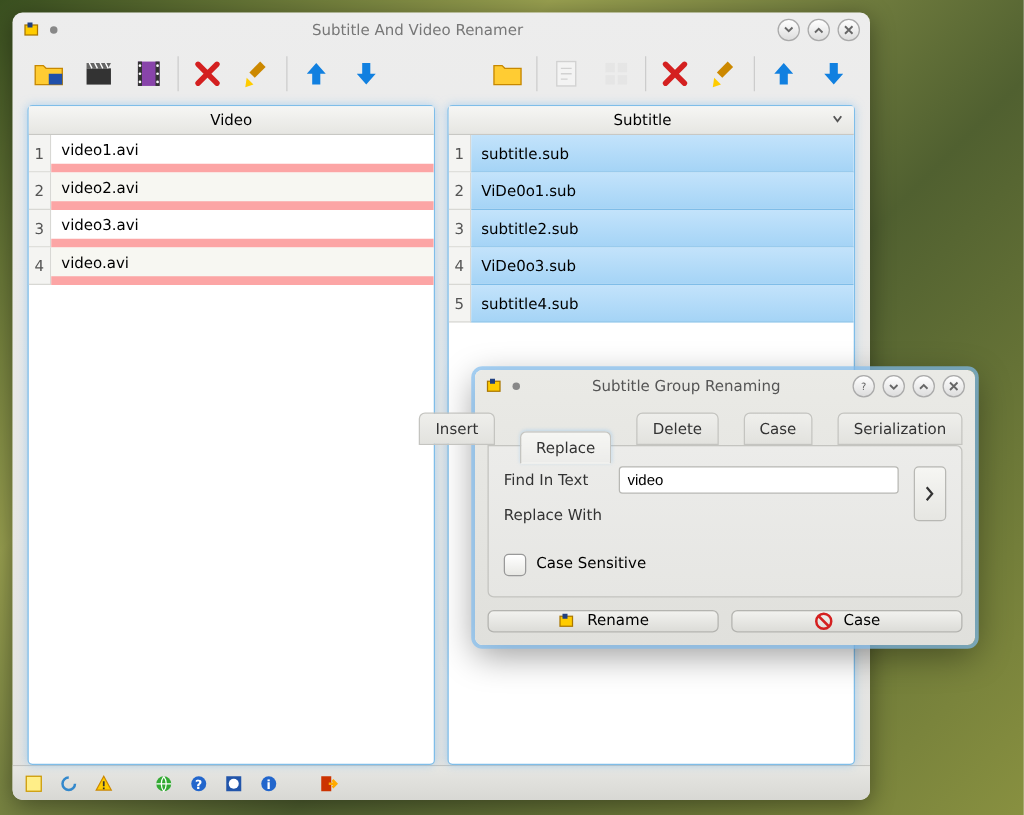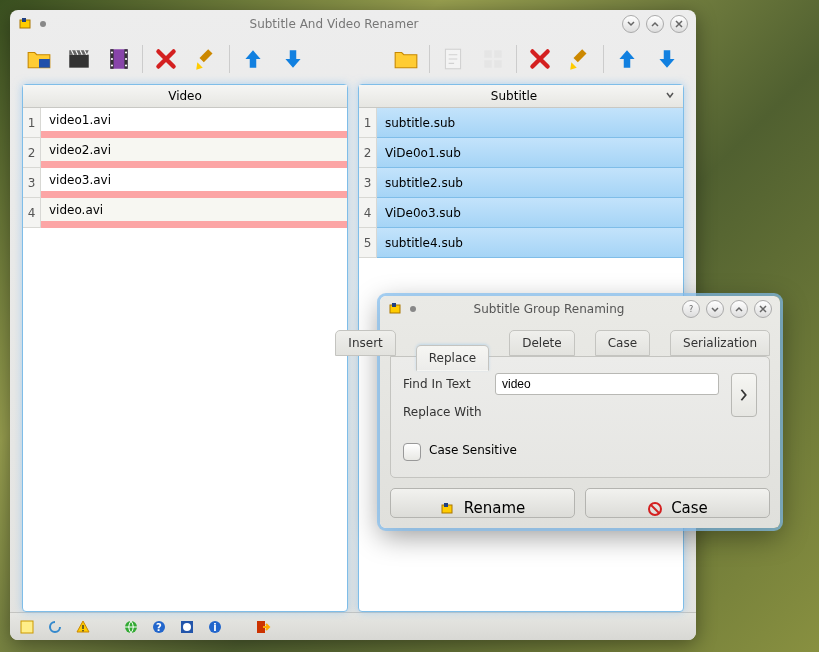--- a/index.html
+++ b/index.html
@@ -177,26 +177,26 @@
 .form-grid { display: flex; gap: 12px; }
 .form-col { flex: 1; }
 .check-row { display: flex; align-items: flex-start; gap: 8px; margin-top: 14px; }
 .checkbox {
   width: 18px; height: 18px;
   border: 1px solid #999; border-radius: 4px;
   background: linear-gradient(#fff,#e8e8e4);
 }
 .dlg-buttons { display: flex; gap: 10px; padding: 10px 10px 0; }
 .dlg-btn {
-  flex: 1; height: 30px;
+  flex: 1; height: 18px;
   border: 1px solid #b4b4b0;
   border-radius: 5px;
   background: linear-gradient(#f2f2ef,#dcdcd8);
-  display: flex; align-items: flex-end; justify-content: center; gap: 8px;
-  cursor: pointer; font-size: 15px;
+  display: flex; align-items: flex-start; justify-content: center; gap: 8px;
+  cursor: pointer; font-size: 12px;
 }
 </style>
 </head>
 <body>
 
 <div class="main-window">
   <div class="titlebar">
     <span class="app-icon">
       <svg viewBox="0 0 16 16">
           <rect x="2" y="4" width="10" height="8" fill="#ffcc00" stroke="#aa7700"></rect>

